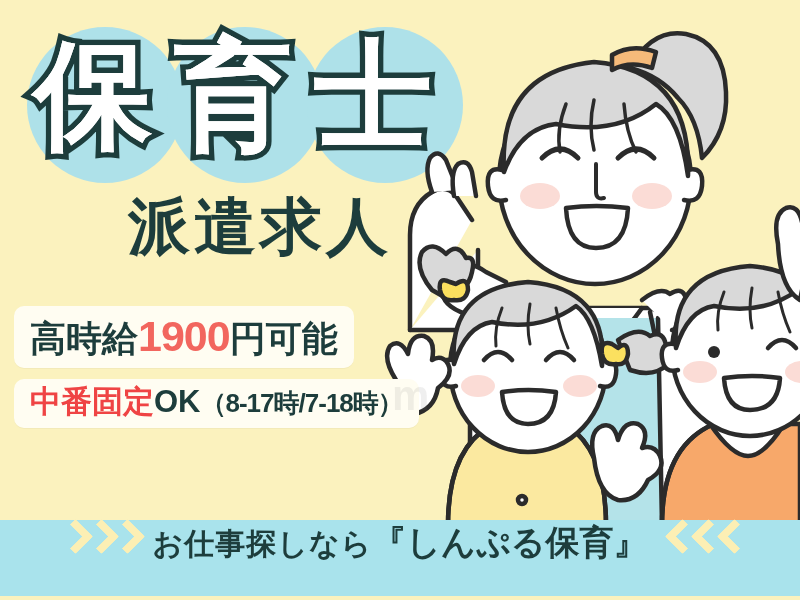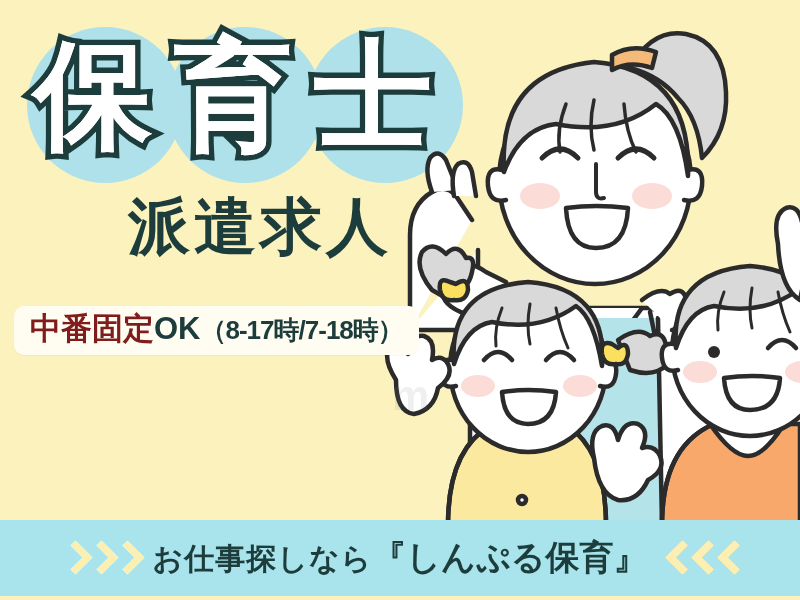--- a/index.html
+++ b/index.html
@@ -101,38 +101,38 @@
   }
   .badge-line {
     display: block;
     font-weight: bold;
     color: #1d3d3c;
     line-height: 1.12;
   }
   .b1 { font-size: 36px; }
   .b2 { font-size: 31px; }
   .b3 { font-size: 35px; }
-  .hl { color: #7f1d1d; margin-top: 18px; }
+  .hl { color: #ef4444; margin-top: 18px; }
   .num {
     color: #f2665e;
     font-size: 43px;
     letter-spacing: -1px;
   }
   .small-paren { font-size: 26px; letter-spacing: -1px; }
 
   
   #bottom-banner {
     position: absolute;
     left: 0;
     top: 520px;
     width: 800px;
     height: 76px;
     background: #a9e3ec;
     display: flex;
-    align-items: center;
+    align-items: flex-start;
     justify-content: center;
     gap: 20px;
   }
   .chev-group { display: flex; gap: 6px; }
   .chev {
     width: 20px;
     height: 34px;
     position: relative;
   }
   .chev::before {
@@ -299,20 +299,25 @@
   </div>
 
   <div id="title-block">
     <div id="main-title">保育士</div>
     <div id="main-title-fill">保育士</div>
     <div id="sub-title">派遣求人</div>
   </div>
 
   <div id="badges">
 
+    <div class="badge">
+      <span class="badge-line b1">
+        <span>高時給</span><span class="num">1900</span><span>円可能</span>
+      </span>
+    </div>
 
     <div class="badge">
       <span class="badge-line b2">
         <span class="hl">中番固定</span><span>OK</span><span class="small-paren">（8-17時/7-18時）</span>
       </span>
     </div>
 
 
   </div>
 

